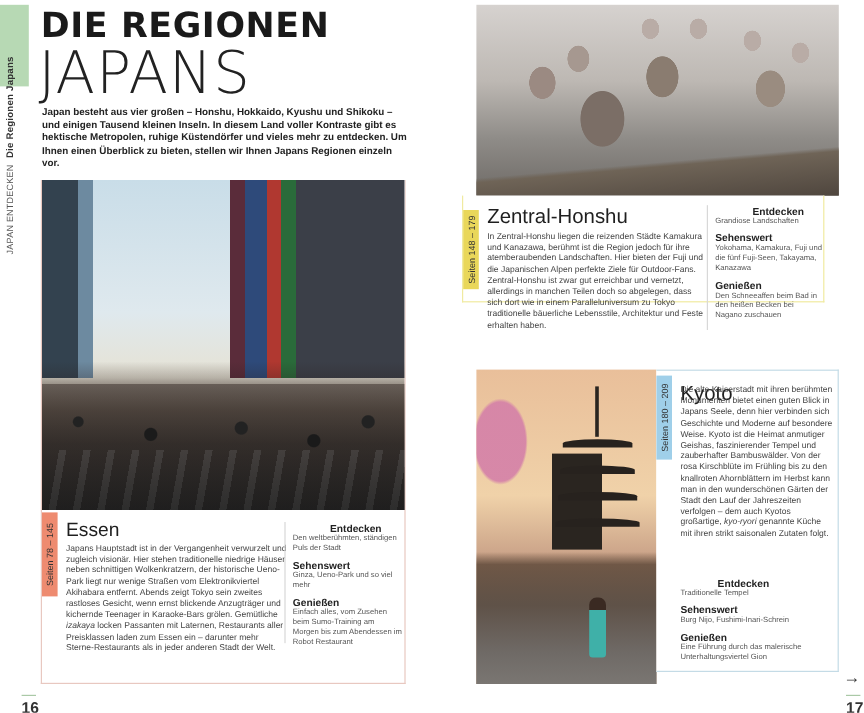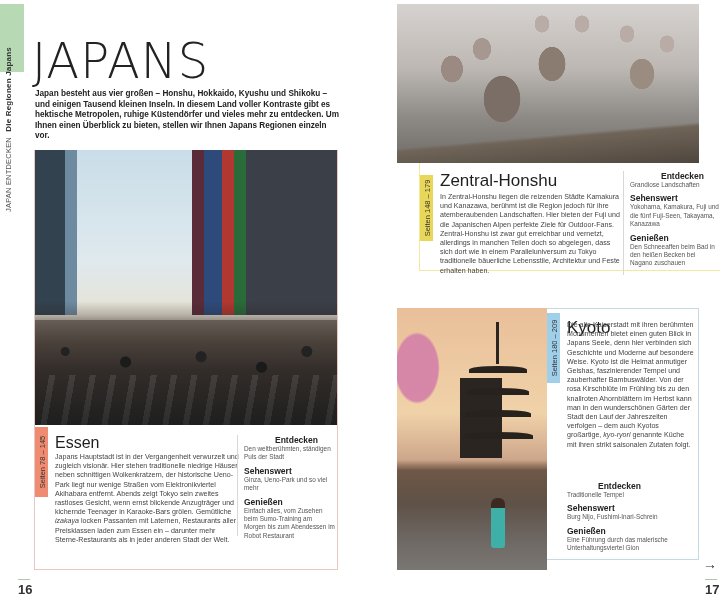--- a/index.html
+++ b/index.html
@@ -84,21 +84,21 @@
       radial-gradient(ellipse 20px 25px at 245px 70px, #9a8c80 60%, transparent 62%),
       radial-gradient(ellipse 18px 22px at 55px 65px, #9b8a82 60%, transparent 62%),
       radial-gradient(ellipse 15px 18px at 85px 45px, #a69890 60%, transparent 62%),
       radial-gradient(ellipse 12px 14px at 145px 20px, #b9aca6 60%, transparent 62%),
       radial-gradient(ellipse 12px 14px at 185px 20px, #b9aca6 60%, transparent 62%),
       radial-gradient(ellipse 12px 14px at 230px 30px, #b9aca6 60%, transparent 62%),
       radial-gradient(ellipse 12px 14px at 270px 40px, #b9aca6 60%, transparent 62%),
       linear-gradient(175deg, transparent 78%, #6f6457 80%, #4f463e 100%),
       linear-gradient(180deg, #d6d2cf 0%, #bdb8b3 40%, #8f8c88 70%, #6e6a66 100%);
   }
-  .zentral-card { left: 419px; top: 163px; width: 302px; height: 108px; border: 1.5px solid #f0eaa0; border-top: none; }
+  .zentral-card { left: 385px; top: 163px; width: 302px; height: 89px; border: 1.5px solid #f0eaa0; border-top: none; }
   .zentral-tab { left: 0; top: 12px; height: 66px; background: #e9d75a; }
   .zentral-title { left: 20px; top: 8px; font-size: 17px; }
   .zentral-body { left: 20px; top: 30px; width: 183px; }
   .zentral-facts { left: 203px; top: 8px; width: 96px; height: 104px; }
 
   .kyoto-photo {
     position: absolute; left: 397px; top: 308px; width: 150px; height: 262px;
     background:
       linear-gradient(180deg, transparent 0 58%, rgba(90,70,55,.8) 62%, #5f5248 75%, #6f6a66 90%, #7a7672 100%),
       radial-gradient(ellipse 38px 60px at 20px 60px, rgba(212,128,168,.9) 55%, transparent 60%),
@@ -121,20 +121,21 @@
 </head>
 <body>
 
 <div class="page-left">
   <div class="green-bar"></div>
   <div class="side-label">
     <span>JAPAN ENTDECKEN</span>
     <b>Die Regionen Japans</b>
   </div>
 
+  <h1 class="title-1">DIE REGIONEN</h1>
   <div class="title-2">JAPANS</div>
   <p class="intro">Japan besteht aus vier großen – Honshu, Hokkaido, Kyushu und Shikoku – und einigen Tausend kleinen Inseln. In diesem Land voller Kontraste gibt es hektische Metropolen, ruhige Küstendörfer und vieles mehr zu entdecken. Um Ihnen einen Überblick zu bieten, stellen wir Ihnen Japans Regionen einzeln vor.</p>
 
   <div class="card tokyo-card">
     <div class="tokyo-photo">
       <div class="crowd"></div>
     </div>
     <div class="tab tokyo-tab">
       <span>Seiten 78 – 145</span>
     </div>

